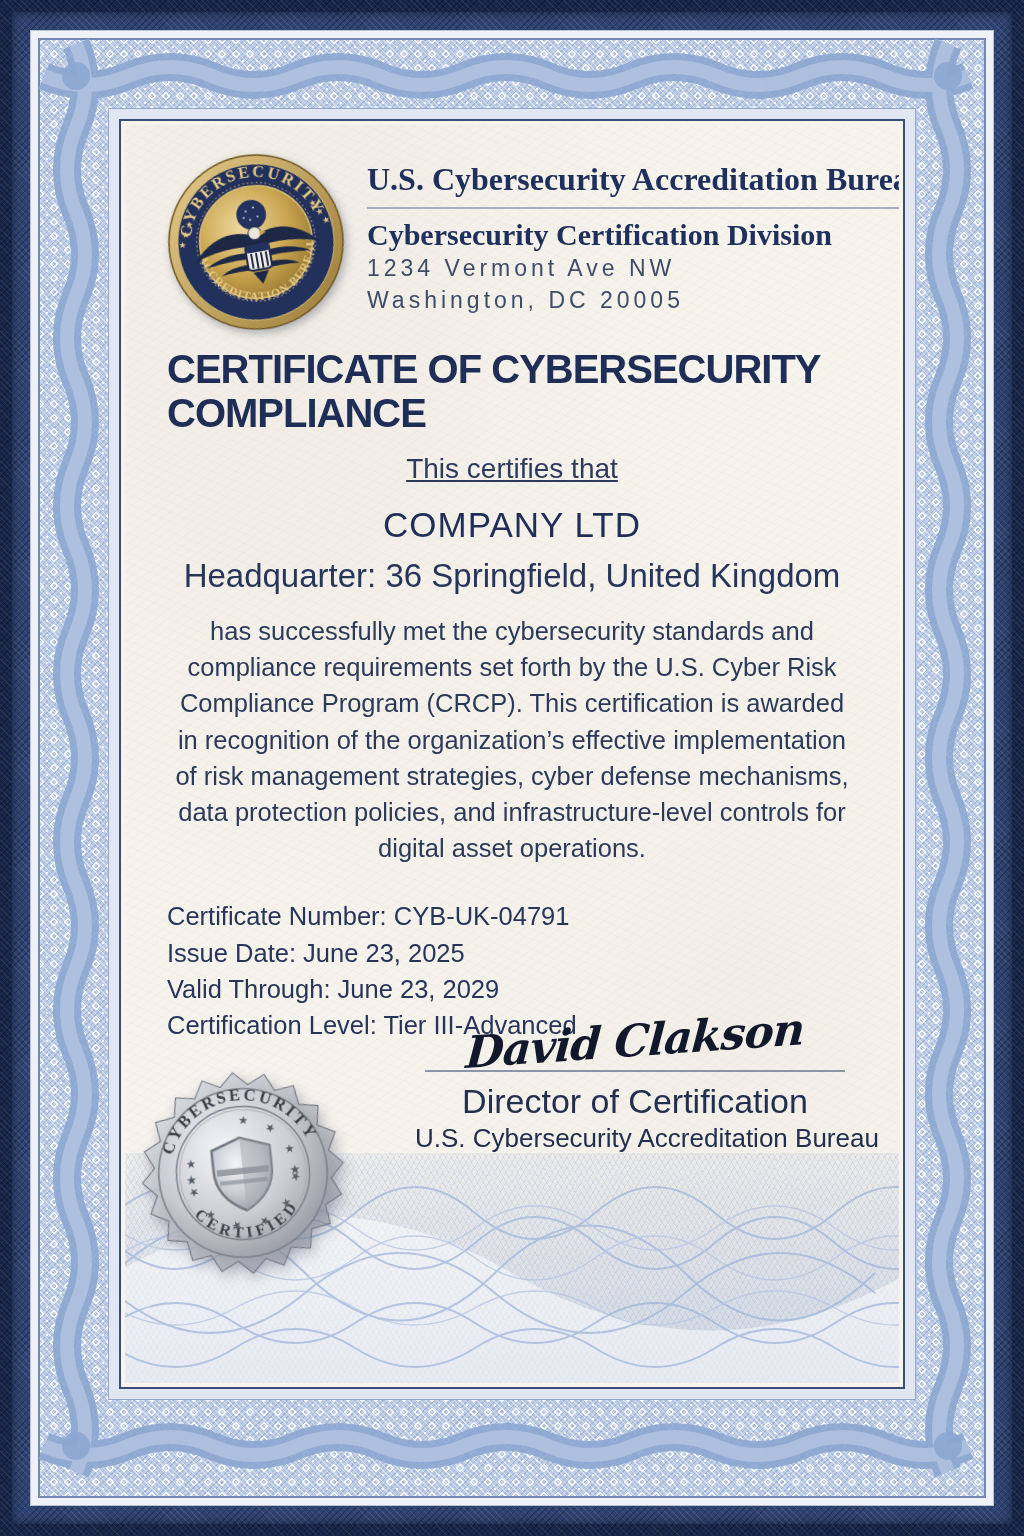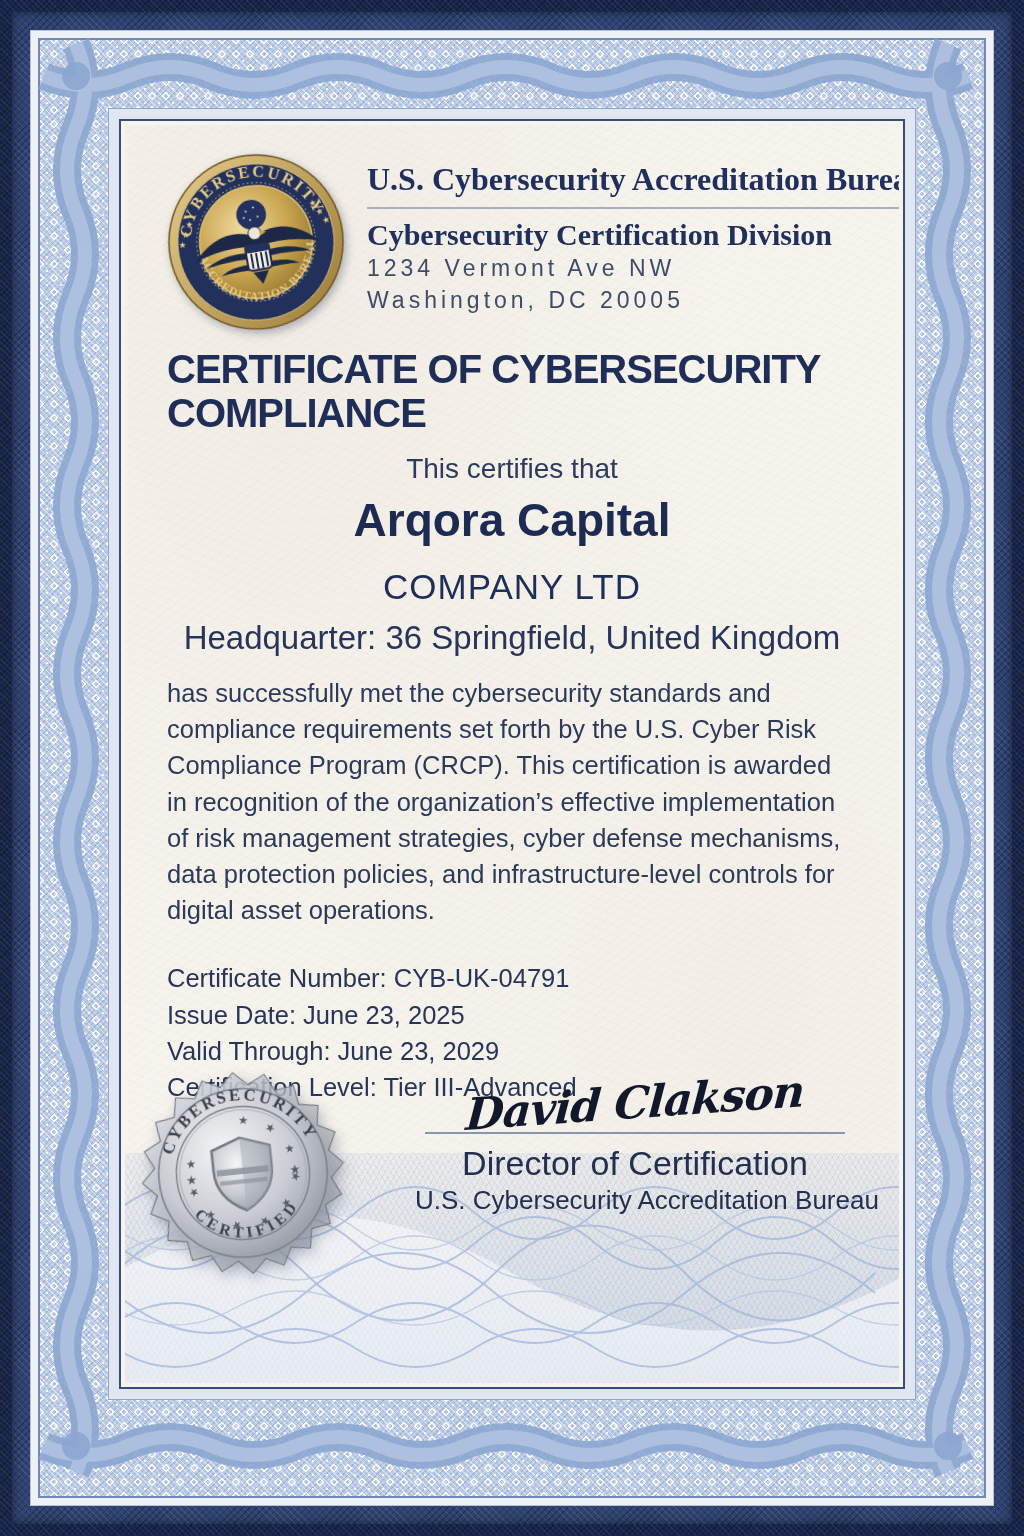--- a/index.html
+++ b/index.html
@@ -66,26 +66,26 @@
   .header-text{margin-left:22px;padding-top:8px;min-width:0;}
   .bureau{font-family:"Liberation Serif", serif;font-weight:700;font-size:32px;
     color:#20305c;white-space:nowrap;padding-bottom:9px;border-bottom:2px solid #a8b0bf;
     display:inline-block;}
   .division{font-family:"Liberation Serif", serif;font-weight:700;font-size:30px;
     color:#20305c;margin-top:9px;white-space:nowrap;}
   .addr{font-size:23px;letter-spacing:4px;color:#3e4c68;line-height:1.4;}
   .title{margin-top:14px;text-align:left;font-weight:700;font-size:40px;
     letter-spacing:-1px;line-height:1.1;color:#1f2e57;}
   .title div{white-space:nowrap;}
-  .certifies{margin-top:18px;text-align:center;font-size:28px;color:#2c3a5c;}
+  .certifies{margin-top:18px;text-align:center;font-size:28px;color:#2c3a5c;text-decoration:underline;}
   .company{margin-top:8px;text-align:center;font-weight:700;font-size:46px;color:#1d2b52;}
   .company-type{margin-top:20px;text-align:center;font-weight:400;font-size:35px;
     letter-spacing:1px;color:#1f2e57;}
   .hq{margin-top:12px;text-align:center;font-size:33px;color:#263559;}
-  .para{margin-top:18px;font-size:25.5px;line-height:1.42;color:#2c3a5a;text-align:left;}
+  .para{margin-top:18px;font-size:25.5px;line-height:1.42;color:#2c3a5a;text-align:center;}
   .details{margin-top:32px;font-size:25.5px;line-height:1.42;color:#263559;}
   .sig-block{width:440px;margin:-28px 2px 0 auto;text-align:center;position:relative;}
   .sig-name{font-family:"DejaVu Serif", serif;font-style:italic;font-weight:700;
     font-size:44px;letter-spacing:-1px;color:#11182b;
     transform:rotate(-4deg) skewX(-8deg);}
   .sig-rule{border-top:2px solid #46568195;border-color:#46568199;margin:4px 10px 10px 10px;}
   .sig-title{font-size:34px;color:#232f4e;}
   .sig-org{font-size:26px;color:#232f4e;margin-top:2px;white-space:nowrap;}
   .silver-seal-wrap{position:absolute;left:14px;bottom:106px;width:208px;height:208px;
     z-index:2;transform:rotate(-6deg);
@@ -250,21 +250,20 @@
         </div>
       </div>
     </div>
 
     <div class="title">
       <div>CERTIFICATE OF CYBERSECURITY</div>
       <div>COMPLIANCE</div>
     </div>
 
     <div class="certifies">This certifies that</div>
-    <div class="company">Arqora Capital</div>
     <div class="company-type">COMPANY LTD</div>
     <div class="hq">Headquarter: 36 Springfield, United Kingdom</div>
 
     <div class="para">has successfully met the cybersecurity standards and compliance requirements set forth by the U.S. Cyber Risk Compliance Program (CRCP). This certification is awarded in recognition of the organization’s effective implementation of risk management strategies, cyber defense mechanisms, data protection policies, and infrastructure-level controls for digital asset operations.</div>
 
     <div class="details">
       <div>Certificate Number: CYB-UK-04791</div>
       <div>Issue Date: June 23, 2025</div>
       <div>Valid Through: June 23, 2029</div>
       <div>Certification Level: Tier III-Advanced</div>

